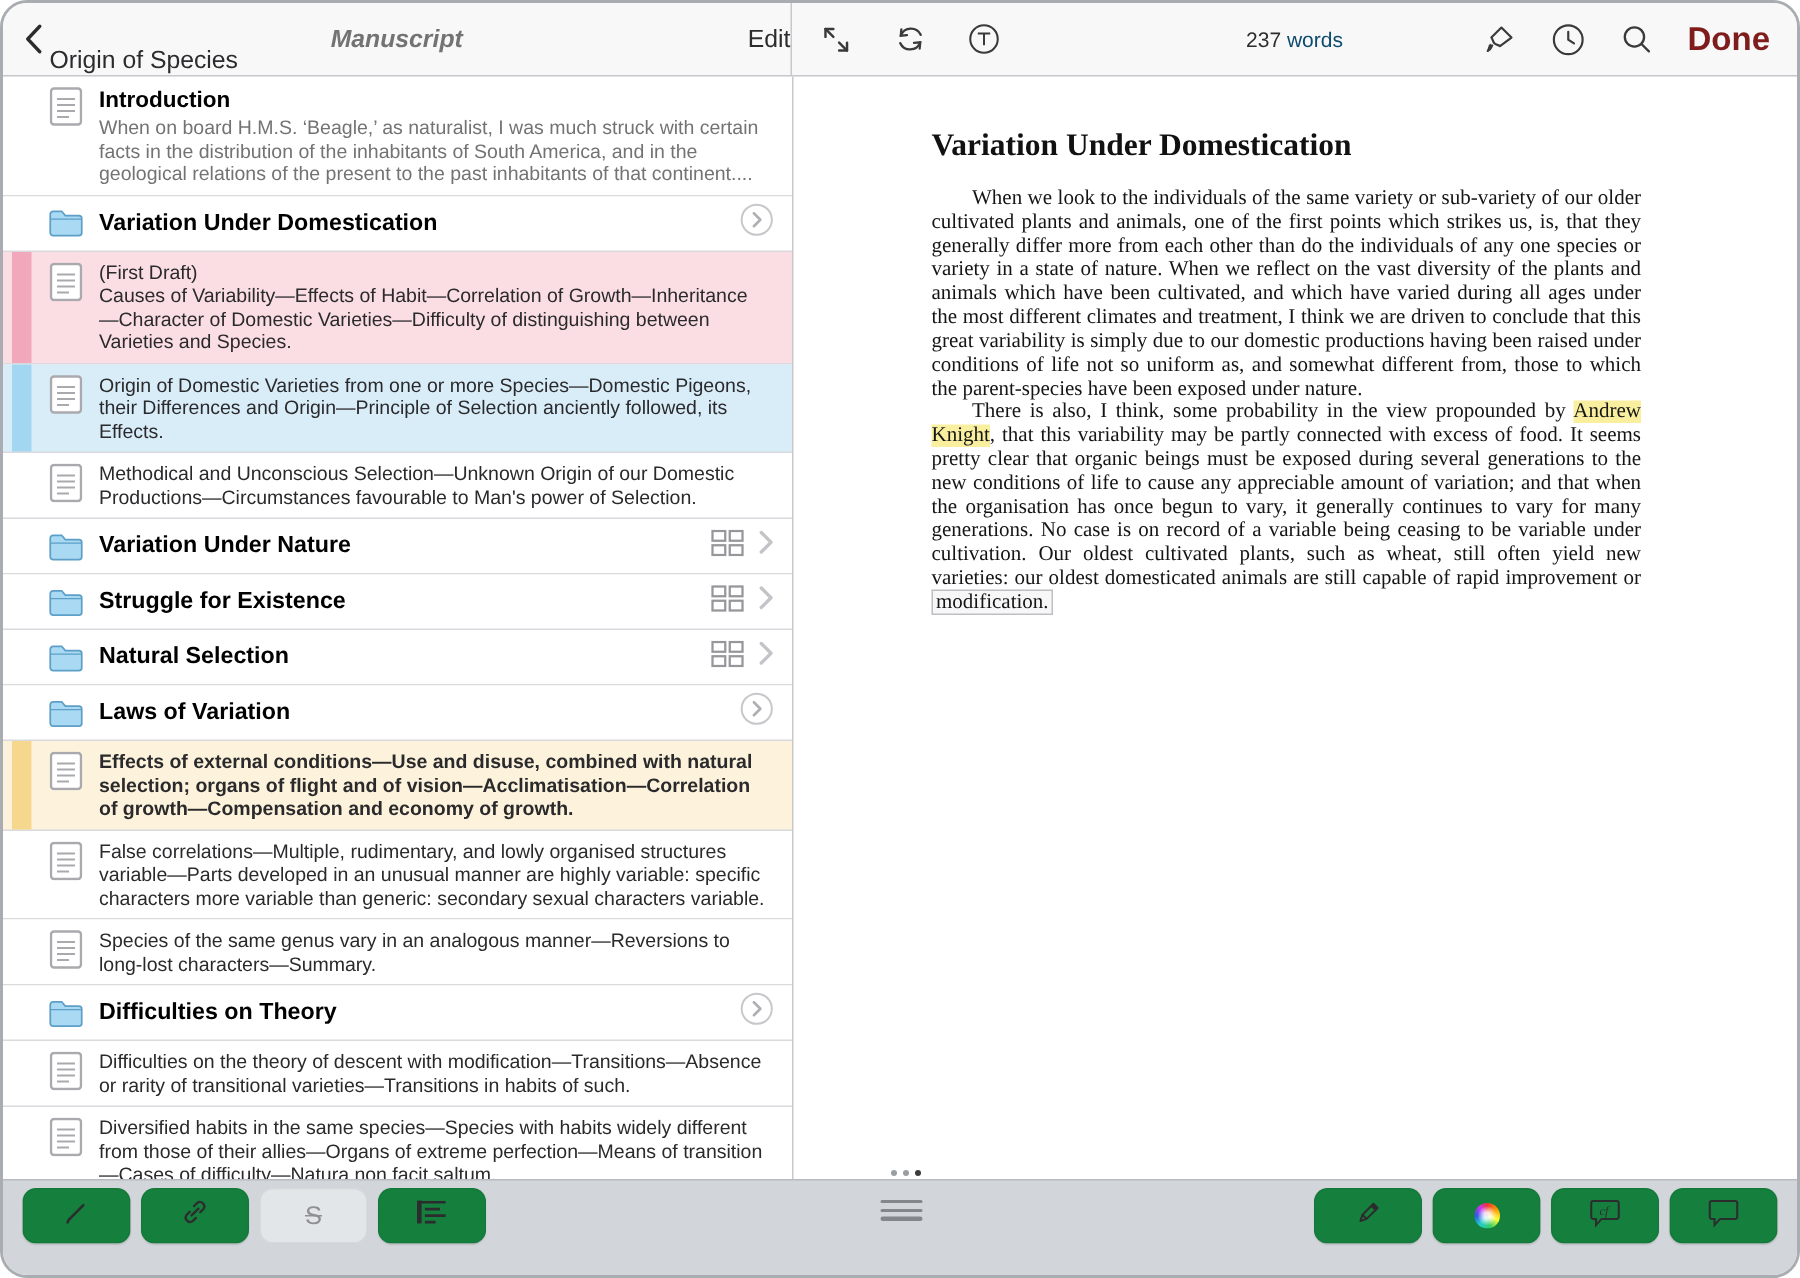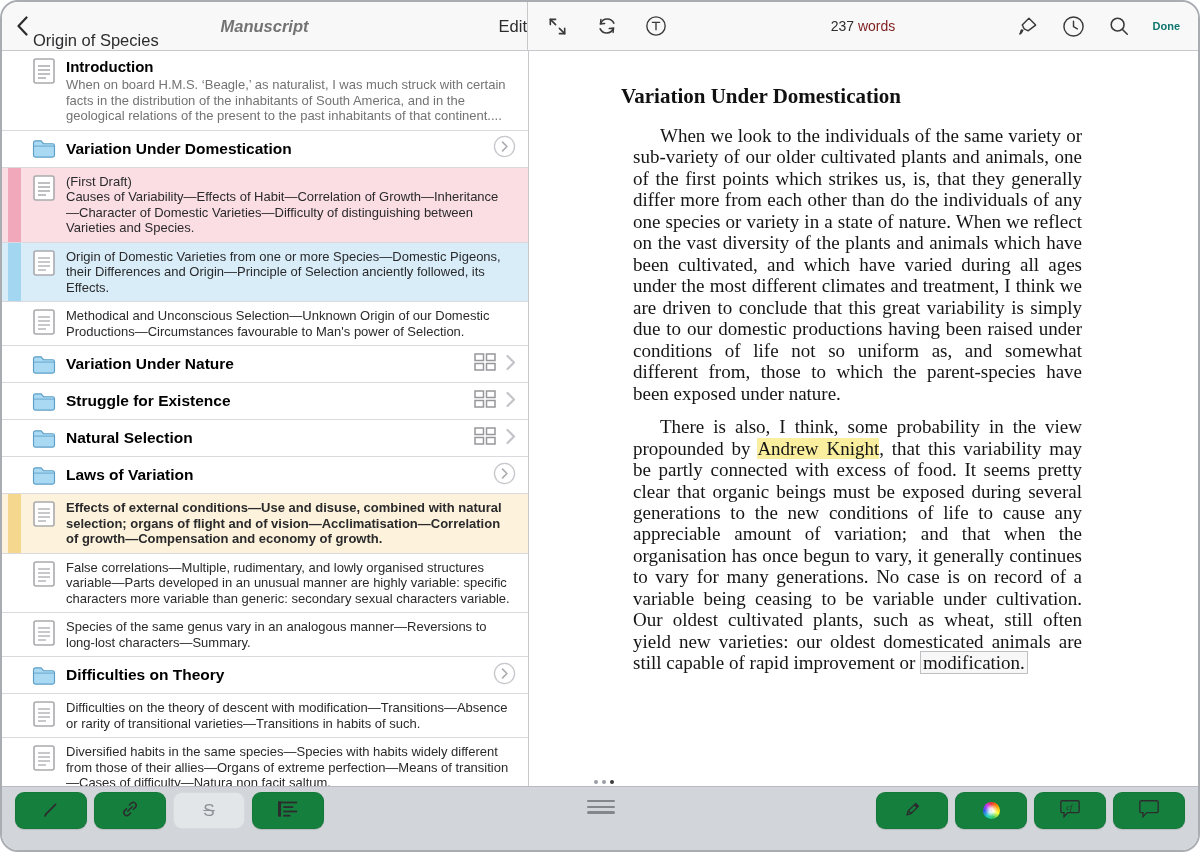--- a/index.html
+++ b/index.html
@@ -10,23 +10,23 @@
   .nav-left{width:526px;flex:0 0 526px;position:relative;display:flex;align-items:center;border-right:1px solid #c8c8cc;box-sizing:border-box;}
   .back-btn{display:flex;align-items:center;gap:5px;margin-left:14px;cursor:default;}
   .back-btn svg{display:block;}
   .back-label{font-size:16.5px;color:#2c2c2e;margin-top:29px;}
   .nav-title{position:absolute;left:0;right:0;text-align:center;font-size:16.5px;font-weight:700;color:#737373;pointer-events:none;font-style:italic;}
   .edit-btn{margin-left:auto;font-size:16.5px;color:#2c2c2e;}
   .nav-right{flex:1;display:flex;align-items:center;position:relative;padding:0 18px;}
   .nav-icons-left{display:flex;align-items:center;gap:26px;}
   .word-count{position:absolute;left:0;right:0;text-align:center;font-size:14px;color:#3a3a3c;pointer-events:none;}
   .word-count .num{color:#2c2c2e;}
-  .word-count .suffix{color:#7f1d1d;}
+  .word-count .suffix{color:#0c4a6e;}
   .nav-icons-right{display:flex;align-items:center;gap:23px;margin-left:auto;}
-  .done-btn{font-size:11px;font-weight:700;color:#0f766e;}
+  .done-btn{font-size:22px;font-weight:700;color:#7f1d1d;}
   .icon-btn{display:flex;align-items:center;justify-content:center;}
 
   
   .main{flex:1;display:flex;min-height:0;}
   .sidebar{width:526px;flex:0 0 526px;overflow:hidden;background:#fff;}
   .row{display:flex;border-bottom:1px solid #dadade;background:#fff;position:relative;}
   .strip{flex:0 0 13px;margin-left:6px;}
   .icon-col{flex:0 0 45px;display:flex;justify-content:center;align-items:flex-start;padding-top:7px;}
   .row.folder-row .icon-col{align-items:center;padding-top:0;}
   .content{flex:1;padding:6px 18px 6px 0;min-width:0;}
@@ -36,21 +36,21 @@
   .folder-row{height:36px;align-items:center;}
   .folder-title{flex:1;font-size:15.5px;font-weight:700;color:#000;min-width:0;}
   .accessories{display:flex;align-items:center;gap:10px;margin-right:12px;}
   .row.pink{background:#fbdee4;} .row.pink .strip{background:#f0a8ba;}
   .row.blue{background:#d9edf9;} .row.blue .strip{background:#a3d6f0;}
   .row.yellow{background:#fdf3dc;font-weight:bold;} .row.yellow .strip{background:#f5d78e;}
 
   
   .editor-panel{flex:1;background:#fff;border-left:1px solid #c8c8cc;overflow:hidden;padding:33px 104px 0 92px;box-sizing:border-box;}
   .doc-title{font-family:"Liberation Serif","DejaVu Serif",serif;font-size:21px;font-weight:700;color:#111;margin:0 0 16px 0;}
-  .doc-body p{font-family:"Liberation Serif","DejaVu Serif",serif;font-size:19px;line-height:1.13;color:#151515;text-align:justify;text-indent:27px;margin:12px;}
+  .doc-body p{font-family:"Liberation Serif","DejaVu Serif",serif;font-size:14px;line-height:1.13;color:#151515;text-align:justify;text-indent:27px;margin:0;}
   .hl{background:#f9ef9f;}
   .boxed{border:1px solid #bfbfc3;background:#f7f7f7;padding:0 2px;}
 
   
   .bottombar{flex:0 0 64px;background:#d2d6da;border-top:1px solid #b7bbc0;display:flex;align-items:flex-start;padding:5px 13px 0 13px;box-sizing:border-box;position:relative;}
   .btn-group{display:flex;gap:7px;}
   .bar-btn{width:72px;height:37px;background:#15803d;border:1px solid rgba(0,0,0,0.05);border-radius:9px;box-shadow:0 1px 1px rgba(0,0,0,0.12);display:flex;align-items:center;justify-content:center;box-sizing:border-box;}
   .bar-btn.disabled{background:#e3e6e9;box-shadow:none;}
   .right-group{margin-left:auto;}
   .strike-glyph{font-size:17px;color:#8e9095;text-decoration:line-through;font-weight:400;}

